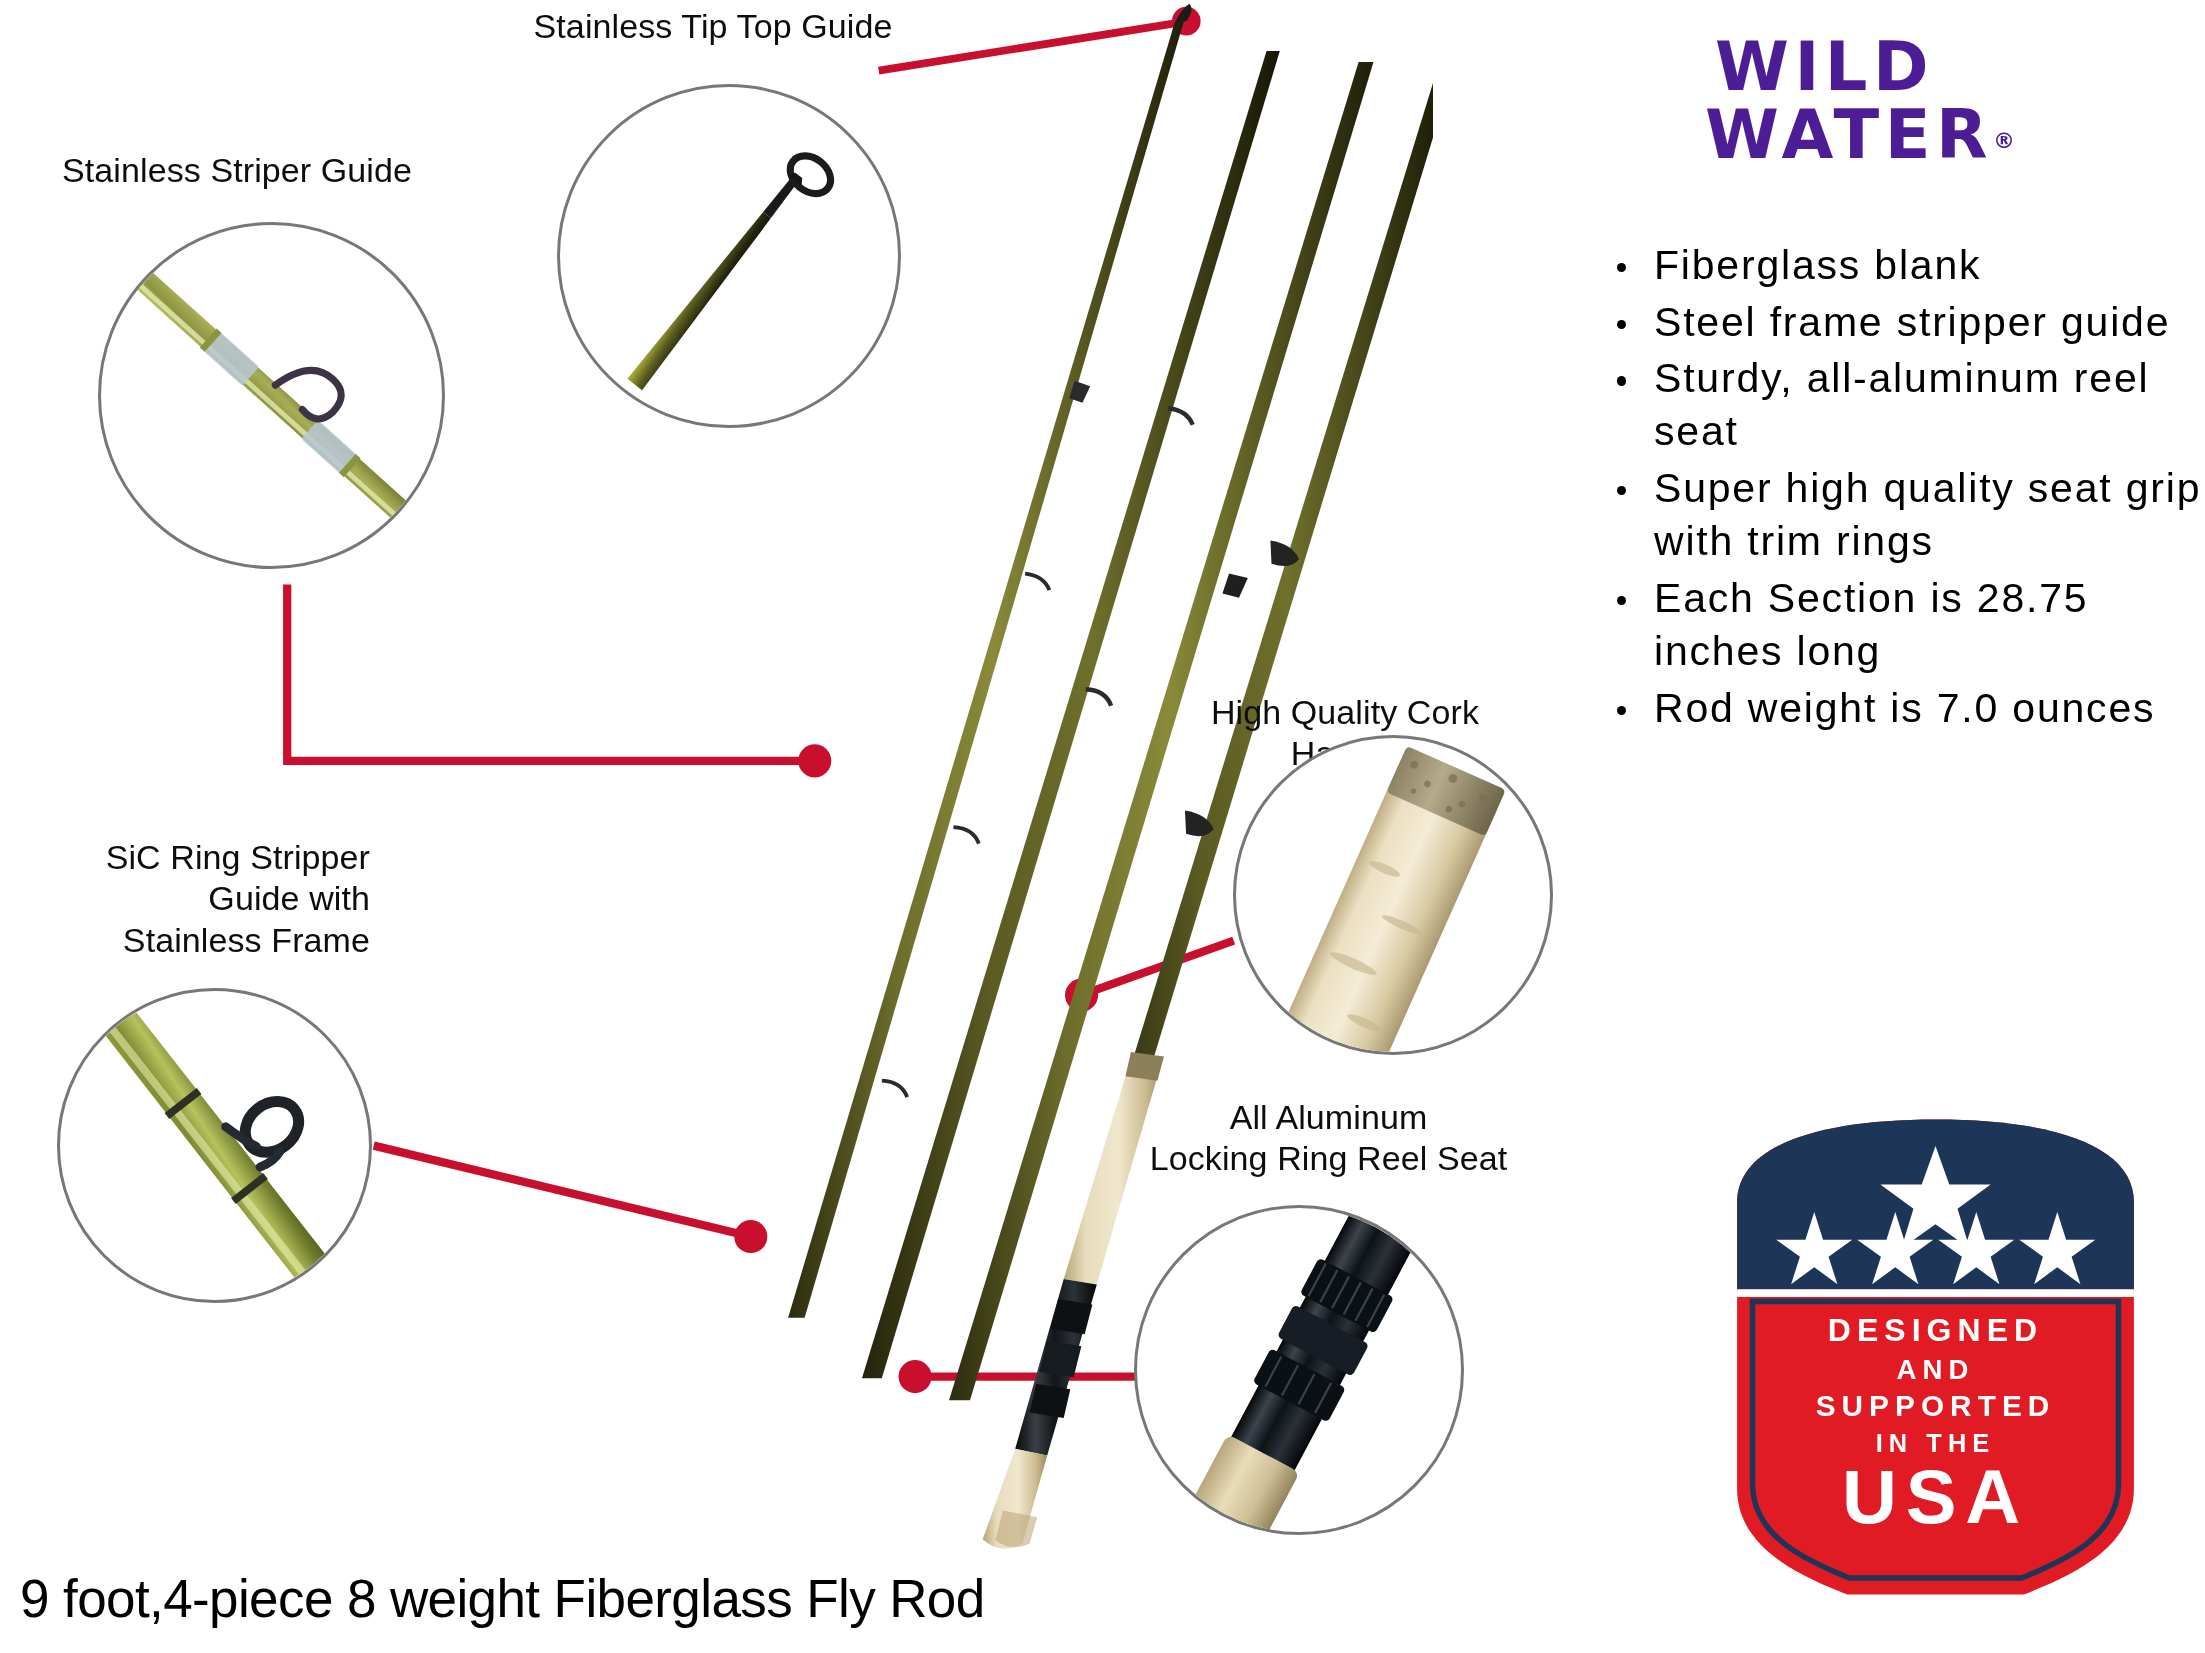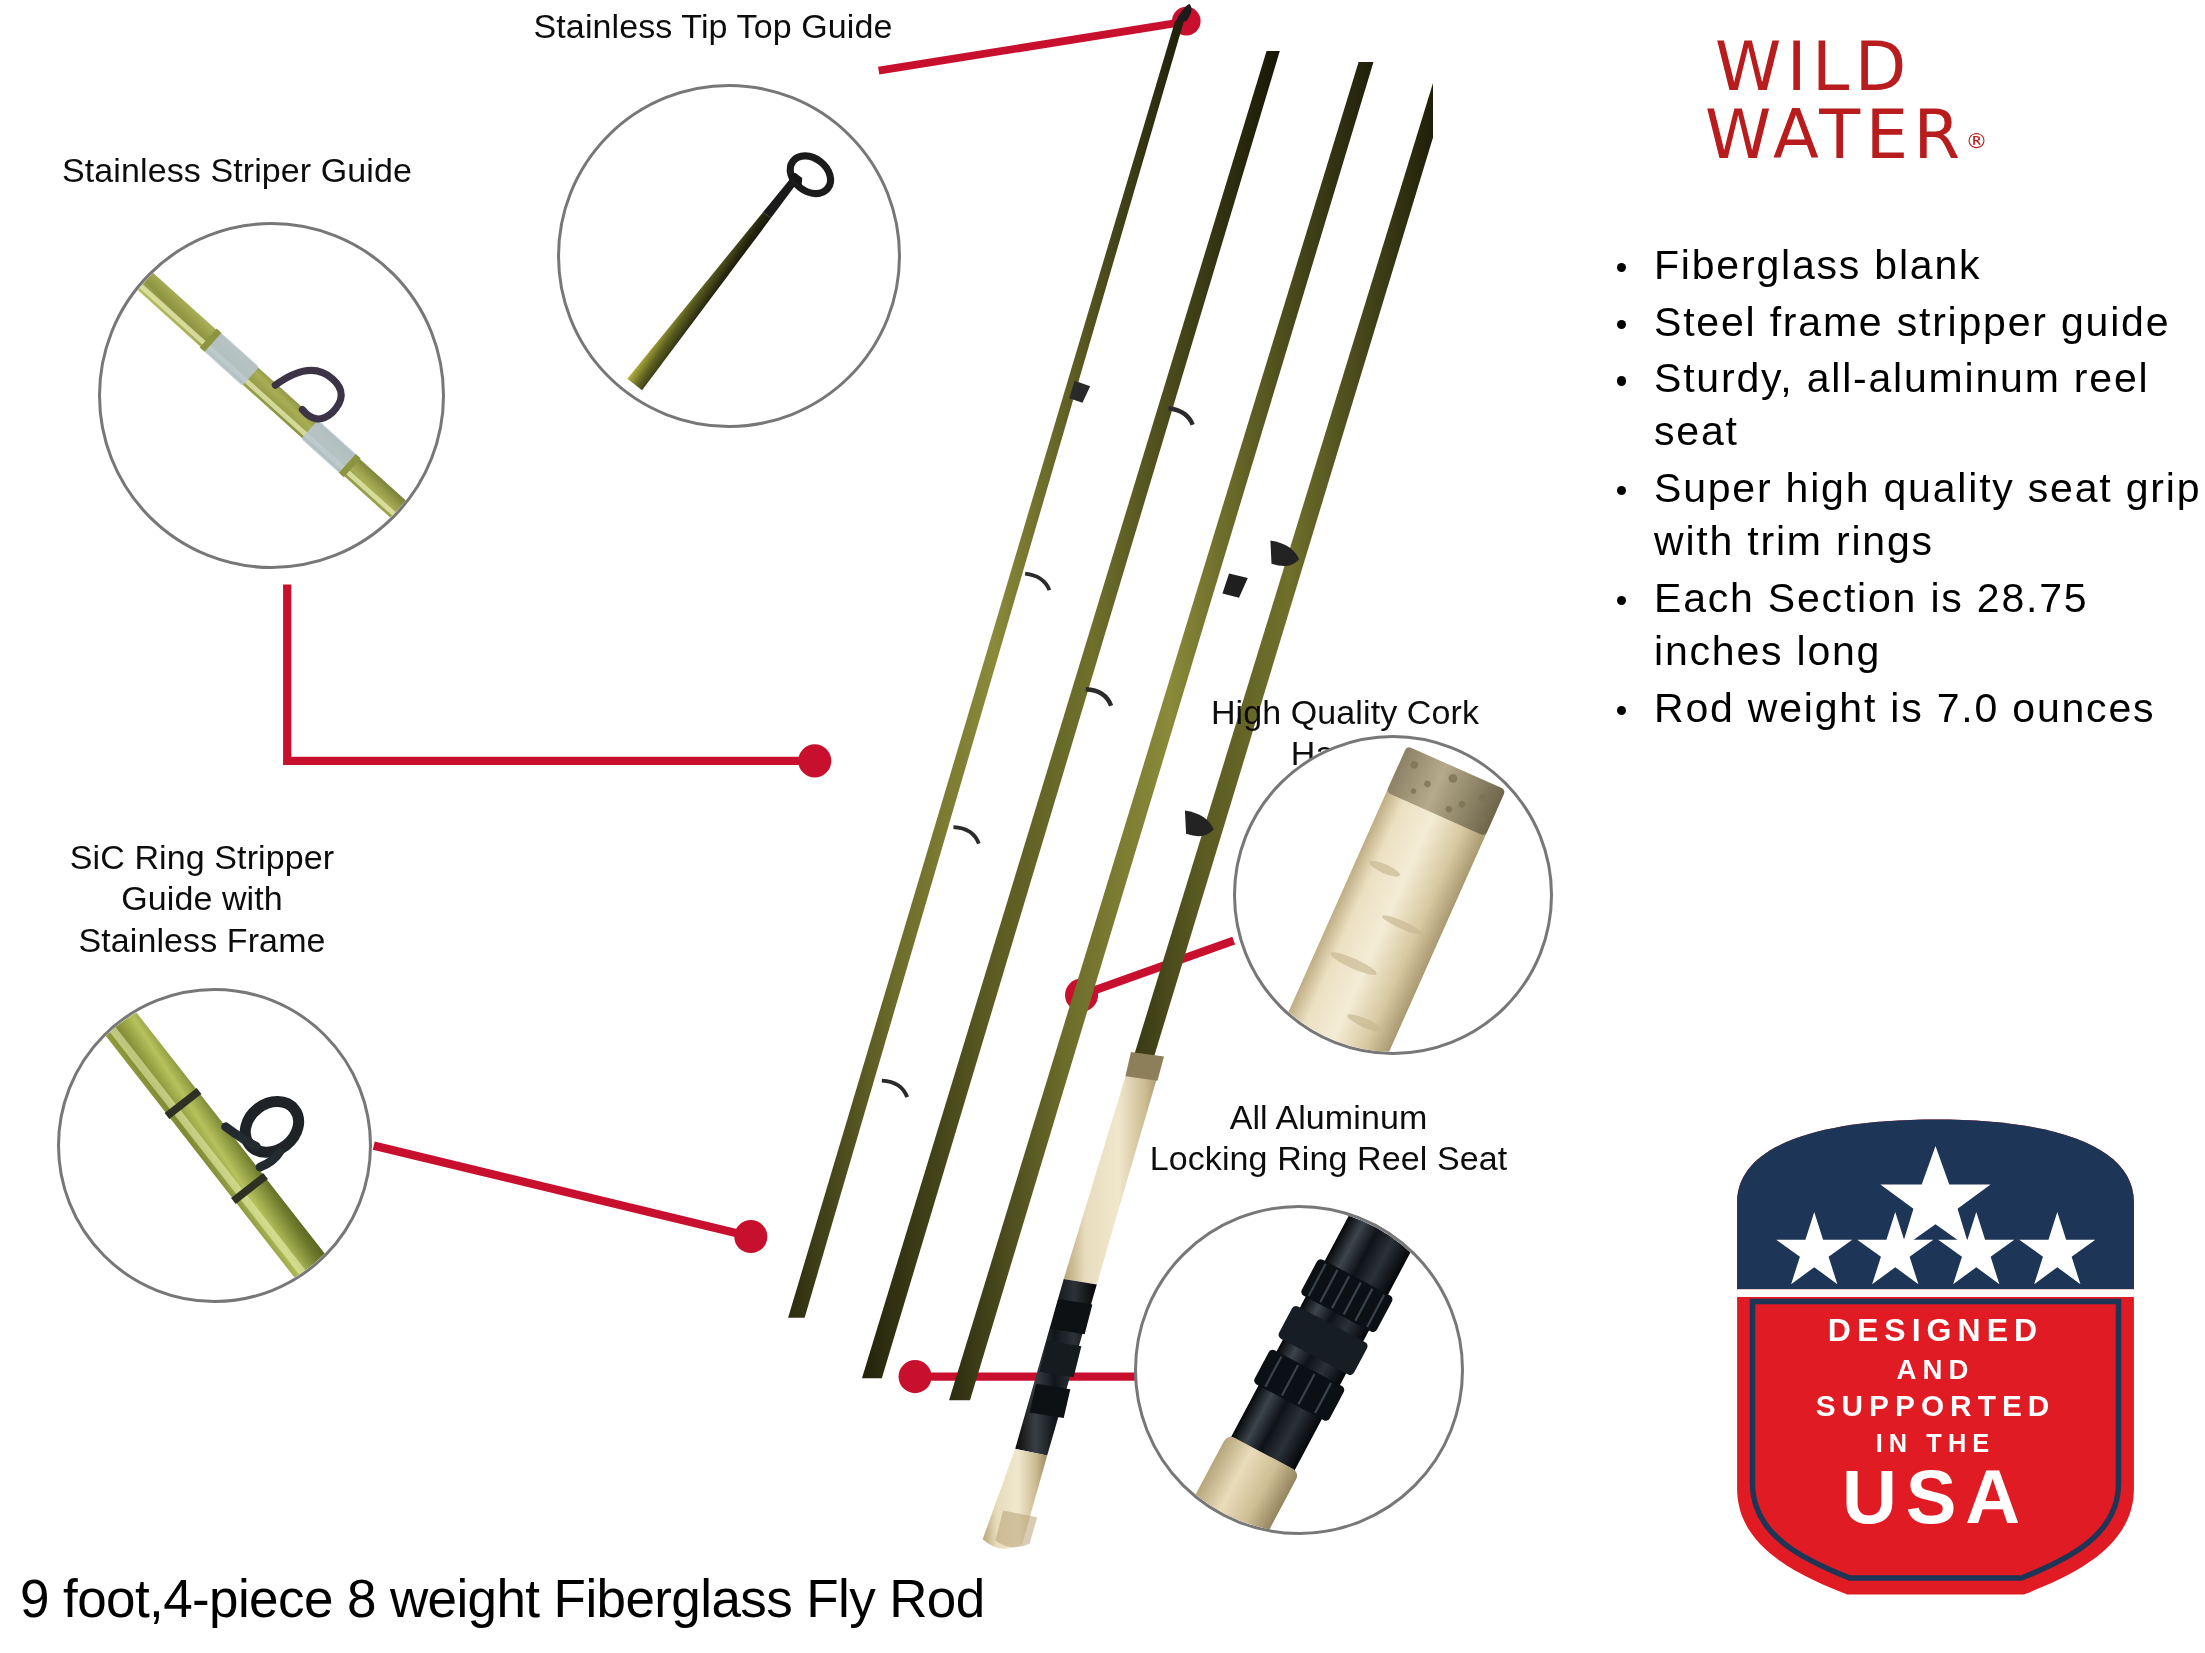--- a/index.html
+++ b/index.html
@@ -24,22 +24,22 @@
     border:3.9px solid #777777;background:#ffffff;
     box-sizing:border-box;overflow:hidden;
   }
   .inset .shot{position:absolute;inset:0;overflow:hidden;border-radius:50%;}
   svg.leadsvg{position:absolute;overflow:visible;pointer-events:none;}
 
   
   .logo{
     position:absolute;left:1715px;top:33px;
     font-family:"DejaVu Sans",sans-serif;
-    font-size:67px;line-height:1.02;font-weight:400;
-    letter-spacing:5.5px;color:#b91c1c;
+    font-size:67px;line-height:1.02;font-weight:700;
+    letter-spacing:5.5px;color:#4c1d95;
   }
   .logo .l2{display:block;margin-left:-10px;position:relative;}
   .logo .reg{font-size:22px;vertical-align:10px;letter-spacing:0;}
 
   
   .features{
     position:absolute;left:1588px;top:227px;width:612px;
     list-style:none;margin:12px;padding:0;
   }
   .features li{
@@ -211,21 +211,21 @@
           <path d="M 296,600 L 330,600 L 322,210 L 304,210 Z" fill="url(#g2)"></path>
           <path d="M 304,210 L 322,210 L 320,120 L 306,120 Z" fill="#1a1a1a"></path>
 
           <ellipse cx="330" cy="104" rx="40" ry="30" fill="none" stroke="#1b1b1b" stroke-width="13"></ellipse>
           <path d="M 306,118 L 322,118 L 330,130 L 300,130 Z" fill="#151515"></path>
         </g>
       </svg>
     </div>
   </div>
 
-  <div class="label" style="left:20px;top:837px;width:364px;">SiC Ring Stripper
+  <div class="label" style="left:6px;top:837px;width:364px;text-align:right;">SiC Ring Stripper
 Guide with
 Stainless Frame</div>
   <div class="inset" style="left:57px;top:988px;width:315px;height:315px;">
     <div class="shot">
       <svg width="315" height="315" viewBox="0 0 572 572">
         <defs>
           <linearGradient id="g3" x1="0" y1="0" x2="1" y2="1">
             <stop offset="0%" stop-color="#9aa542"></stop>
             <stop offset="25%" stop-color="#7f8a33"></stop>
             <stop offset="50%" stop-color="#b6c25c"></stop>

